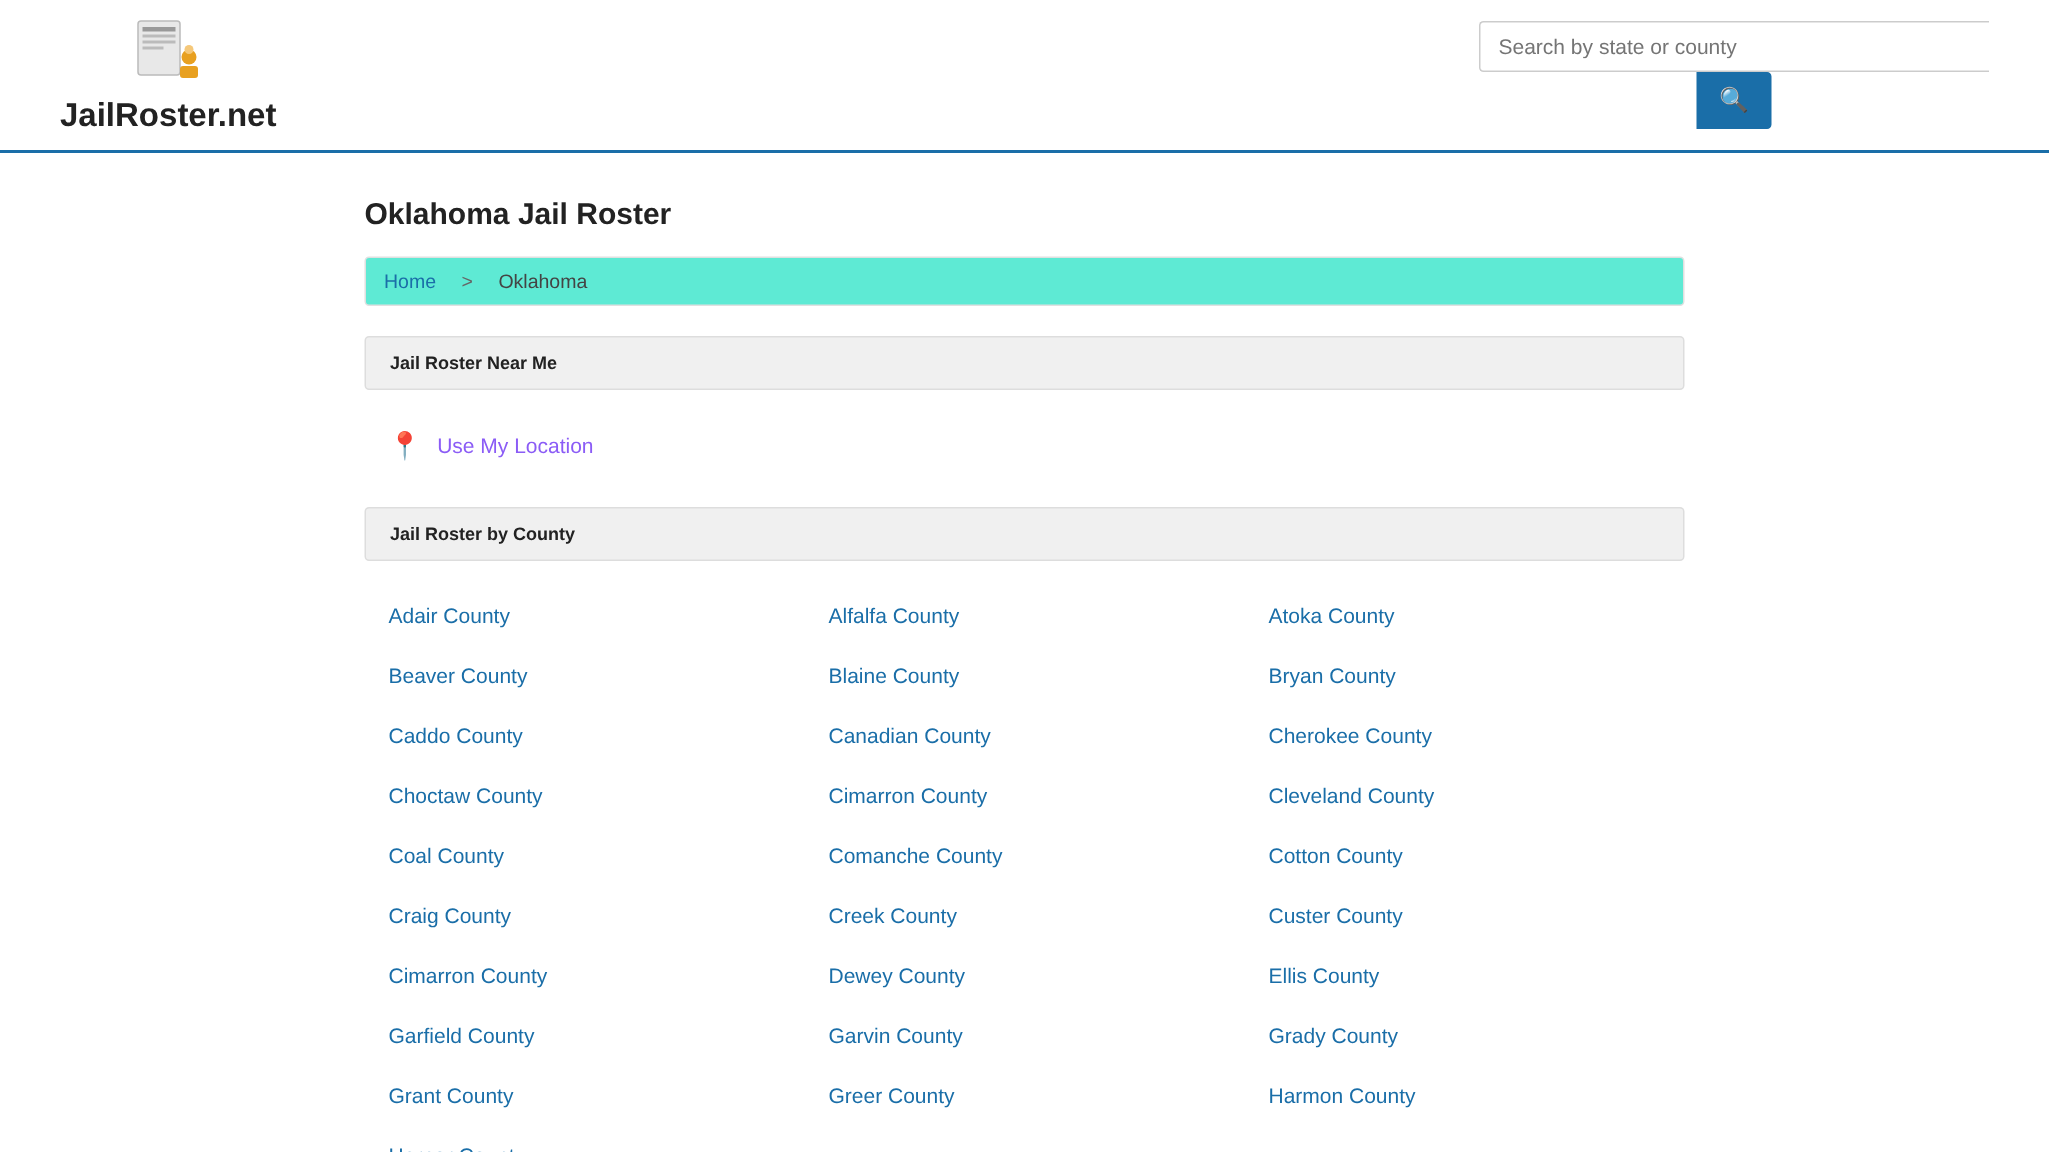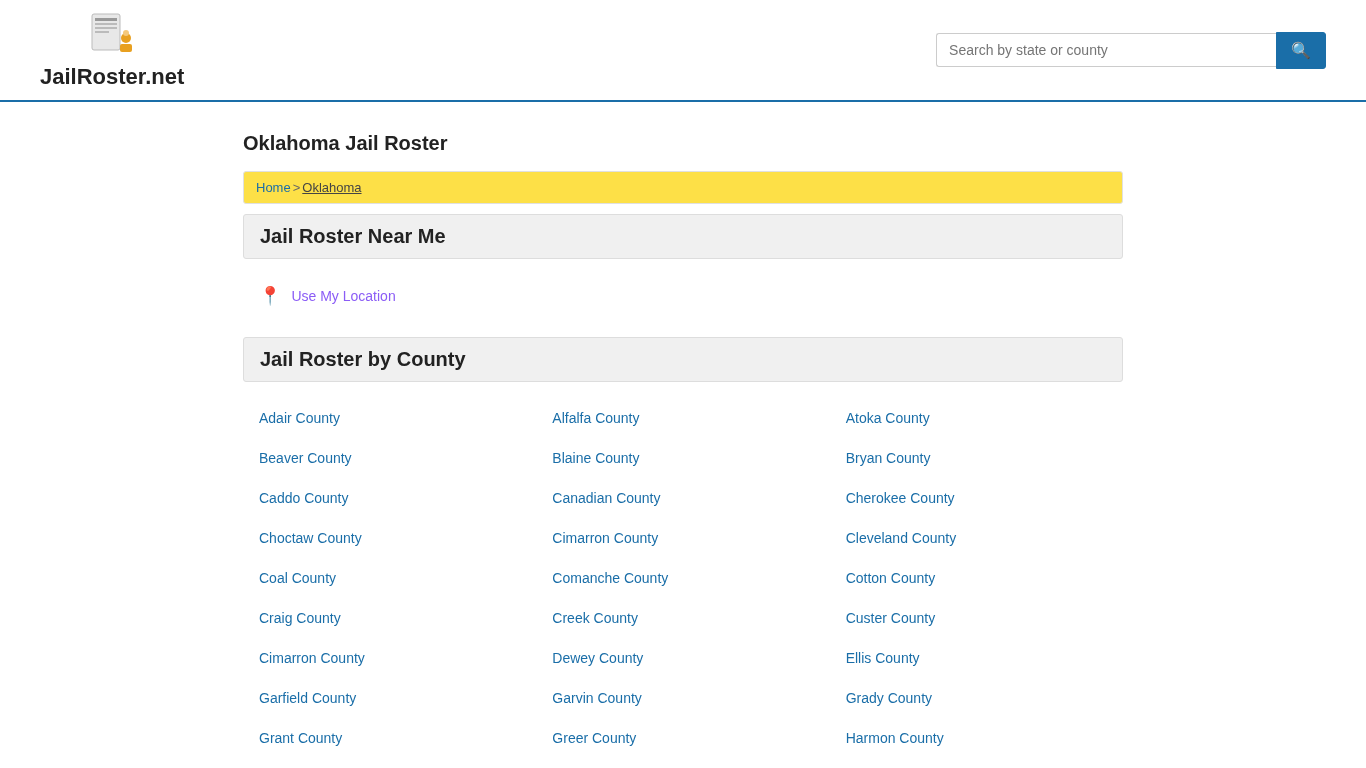--- a/index.html
+++ b/index.html
@@ -41,20 +41,21 @@
 
     .logo-text {
       font-size: 22px;
       font-weight: bold;
       color: #222;
     }
 
     .search-area {
       display: flex;
       align-items: center;
+      flex-direction: column;
     }
 
     .search-input {
       width: 340px;
       padding: 8px 12px;
       border: 1px solid #ccc;
       border-right: none;
       border-radius: 3px 0 0 3px;
       font-size: 14px;
       color: #888;
@@ -82,53 +83,52 @@
       font-size: 20px;
       font-weight: bold;
       color: #222;
       margin-bottom: 16px;
     }
 
     
     .breadcrumb {
       display: flex;
       align-items: center;
-      gap: 2px;
+      gap: 17px;
       padding: 8px 12px;
-      background: #fde047;
+      background: #5eead4;
       border: 1px solid #e0e0e0;
       border-radius: 3px;
-      margin-bottom: 10px;
+      margin-bottom: 20px;
       font-size: 13px;
     }
 
     .breadcrumb a {
       color: #1a6ea8;
       text-decoration: none;
     }
 
     .breadcrumb-separator {
       color: #666;
     }
 
     .breadcrumb-current {
       color: #444;
-      text-decoration: underline;
     }
 
     
     .section {
       margin-bottom: 20px;
     }
 
     .section-header {
       background: #f0f0f0;
       border: 1px solid #ddd;
       padding: 10px 16px;
-      font-size: 20px;
+      font-size: 12px;
       font-weight: bold;
       color: #222;
       border-radius: 3px;
       margin-bottom: 16px;
     }
 
     
     .near-me-area {
       display: flex;
       align-items: center;

